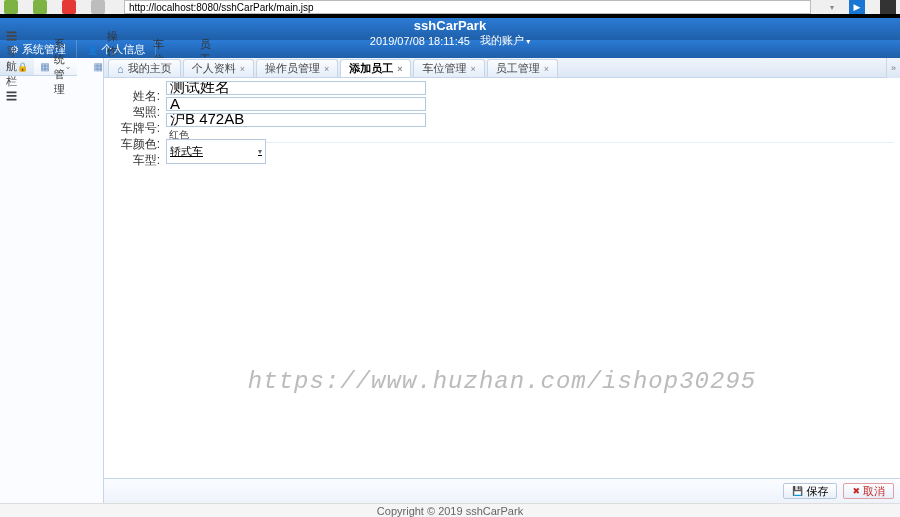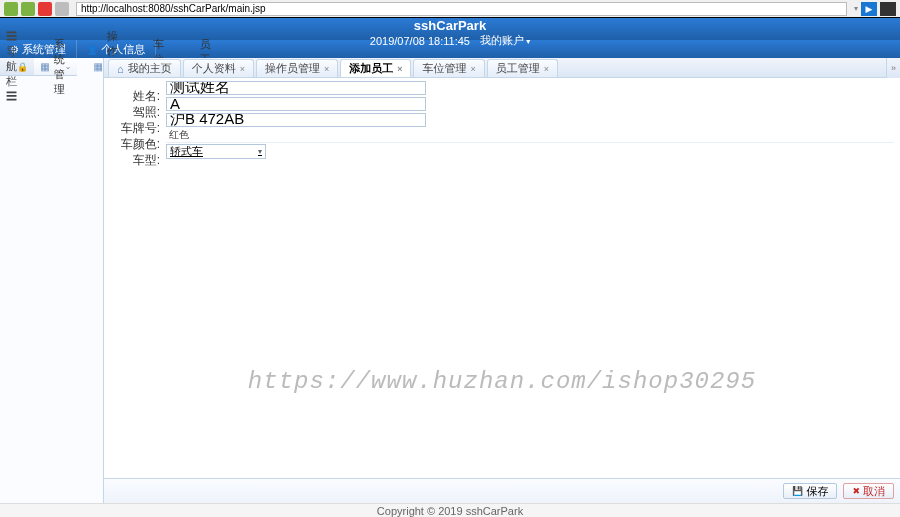--- a/index.html
+++ b/index.html
@@ -1,19 +1,19 @@
 <!DOCTYPE html>
 <html><head>
 <meta charset="utf-8">
 <style>
 * { margin: 0; padding: 0; box-sizing: border-box; font-family: Arial, "Microsoft YaHei", sans-serif; font-size: 11px; }
 body { background: #fff; overflow: hidden; }
 
 
-.browser-bar { height: 18px; background: #f0f0f0; border-bottom: 1px solid #000000; display: flex; align-items: center; padding: 0 4px; gap: 3px; }
+.browser-bar { height: 18px; background: #f0f0f0; border-bottom: 4px solid #000000; display: flex; align-items: center; padding: 0 4px; gap: 15px; }
 .nav-btn { width: 14px; height: 14px; border-radius: 2px; cursor: pointer; }
 .nav-green { background: #7cb342; }
 .nav-red { background: #e53935; }
 .nav-gray { background: #bdbdbd; }
 .url-input { flex: 1; height: 14px; border: 1px solid #bbb; padding: 0 4px; font-size: 10px; background: #fff; margin: 0 4px; }
 .go-btn { width: 16px; height: 14px; background: #1976d2; color: #fff; text-align: center; line-height: 14px; font-size: 9px; cursor: pointer; }
 .end-btn { width: 16px; height: 14px; background: #333; cursor: pointer; }
 
 
 .app-header { height: 22px; background: linear-gradient(#2b7bd6, #1e5fa8); color: #fff; display: flex; align-items: center; padding: 0 8px; justify-content: space-between; flex-direction: column; }
@@ -51,21 +51,21 @@
 .tab.active { background: #fff; font-weight: bold; color: #000; }
 .tab-close { color: #888; font-size: 9px; cursor: pointer; }
 .tab-home::before { content: "⌂"; color: #5a7fb0; }
 
 
 .form-area { flex: 1; padding: 2px 6px; overflow: auto; position: relative; }
 .form-row { display: flex; align-items: center; height: 16px; margin-bottom: 0px; border-bottom: 1px solid transparent; }
 .form-label { width: 56px; text-align: right; padding-right: 6px; font-size: 12px; color: #333; margin-top: 18px; }
 .form-input { flex: 0 0 260px; height: 14px; border: 1px solid #b5c8de; padding: 0 3px; font-size: 15px; background: #fff; }
 .form-text { flex: 1; font-size: 10px; color: #333; padding-left: 3px; border-bottom:1px solid #e8eef7; height:15px; display:flex; align-items:center; }
-.form-select { flex: 0 0 100px; height: 15px; border: 1px solid #b5c8de; font-size: 10px; background: #fff; display: flex; align-items: center; justify-content: space-between; padding: 0 3px; cursor: pointer; text-decoration: underline; }
+.form-select { flex: 0 0 100px; height: 25px; border: 1px solid #b5c8de; font-size: 10px; background: #fff; display: flex; align-items: center; justify-content: space-between; padding: 0 3px; cursor: pointer; text-decoration: underline; }
 .form-select::after { content: "▾"; color: #666; font-size: 8px; }
 
 
 .watermark { position: absolute; top: 290px; left: 50%; transform: translateX(-50%); font-size: 24px; color: #bbb; font-style: italic; font-family: Liberation Mono, monospace; pointer-events: none; letter-spacing: 1px; white-space:nowrap; }
 
 
 .bottom-bar { height: 20px; border-top: 1px solid #c5d6e8; background: linear-gradient(#fafcff, #eef3fb); display: flex; align-items: center; justify-content: flex-end; padding: 12px 6px; gap: 6px; }
 .btn { height: 16px; padding: 0 8px; border: 1px solid #b5c8de; background: linear-gradient(#fff, #e8eff9); border-radius: 2px; font-size: 10px; display: flex; align-items: center; gap: 3px; cursor: pointer; }
 .btn.cancel { color: #c62828; border-color: #e0a0a0; }
 .btn.cancel::before { content: "✖"; font-size: 9px; }

